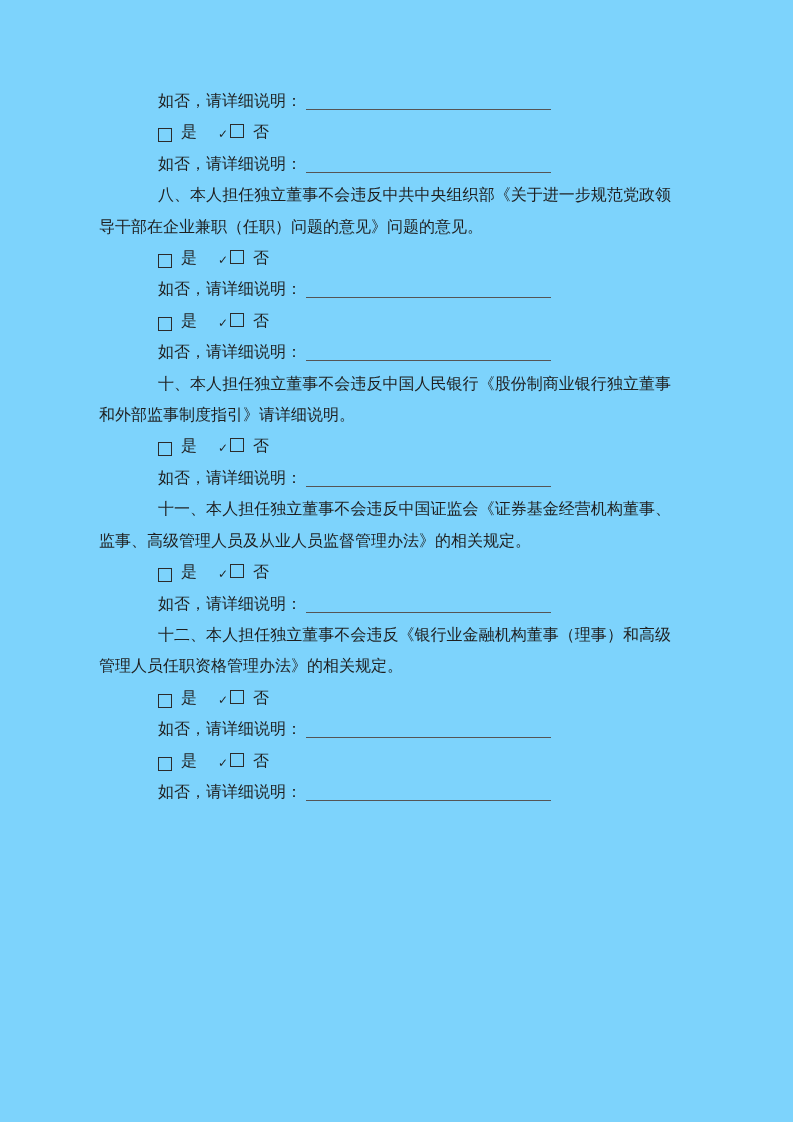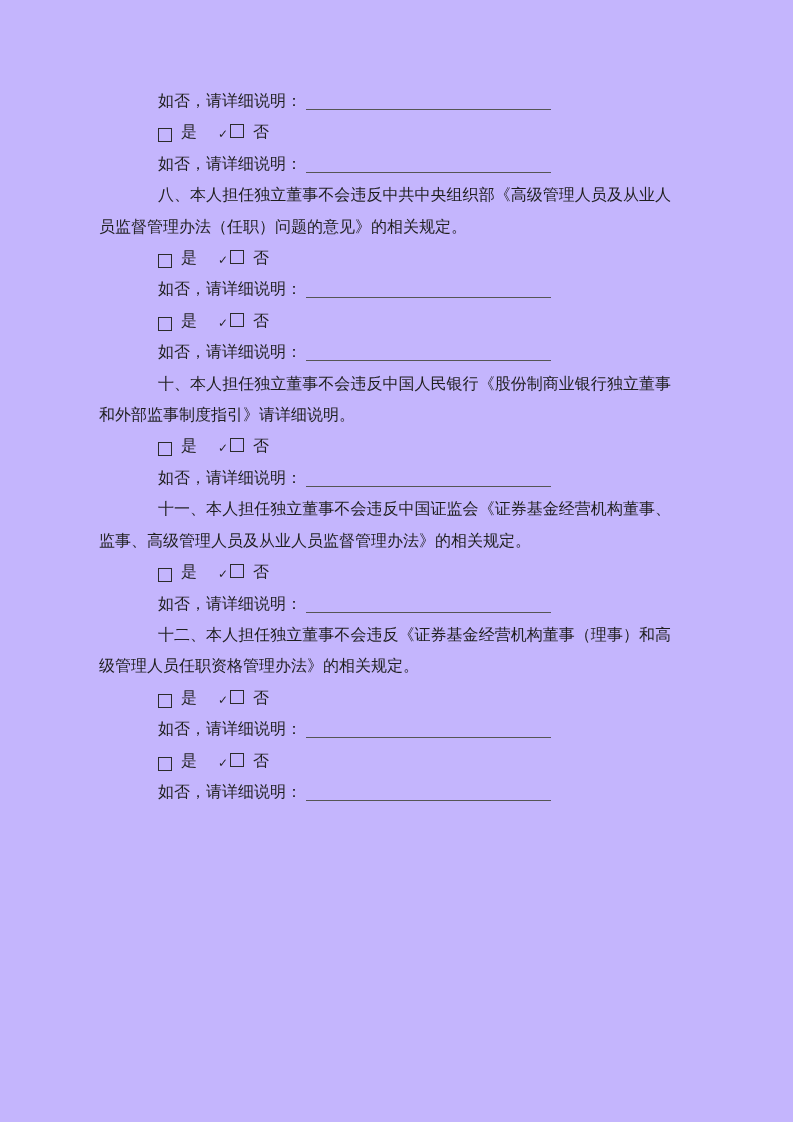--- a/index.html
+++ b/index.html
@@ -1,21 +1,21 @@
 <!DOCTYPE html>
 <html lang="zh"><head>
 <meta charset="utf-8">
 <style>
   html, body { margin: 0; padding: 0; background: #e8e8e8; }
   .page {
     position: relative;
     width: 793px;
     height: 1122px;
     margin: 0 auto;
-    background: #c4b5fd;
+    background: #7dd3fc;
     overflow: hidden;
     font-family: "Liberation Serif", "DejaVu Serif", serif;
     color: #1f1f1f;
   }
   .doc {
     box-sizing: border-box;
     padding: 85px 122px 0 99px;
     font-size: 16px;
     line-height: 31.4px;
   }
@@ -65,21 +65,21 @@
     <section>
       <p class="choices">
         <span class="cb checked">✓</span><span class="cb-label">是</span><span class="cb no"></span><span class="cb-label">否</span>
       </p>
       <p class="explain">
         <span>如否，请详细说明：</span><span class="fill-line"></span>
       </p>
     </section>
 
     <section>
-      <p class="statement">八、本人担任独立董事不会违反中共中央组织部《高级管理人员及从业人员监督管理办法（任职）问题的意见》的相关规定。</p>
+      <p class="statement">八、本人担任独立董事不会违反中共中央组织部《关于进一步规范党政领导干部在企业兼职（任职）问题的意见》问题的意见。</p>
       <p class="choices">
         <span class="cb checked">✓</span><span class="cb-label">是</span><span class="cb no"></span><span class="cb-label">否</span>
       </p>
       <p class="explain">
         <span>如否，请详细说明：</span><span class="fill-line"></span>
       </p>
     </section>
 
     <section>
       <p class="choices">
@@ -104,21 +104,21 @@
       <p class="statement">十一、本人担任独立董事不会违反中国证监会《证券基金经营机构董事、监事、高级管理人员及从业人员监督管理办法》的相关规定。</p>
       <p class="choices">
         <span class="cb checked">✓</span><span class="cb-label">是</span><span class="cb no"></span><span class="cb-label">否</span>
       </p>
       <p class="explain">
         <span>如否，请详细说明：</span><span class="fill-line"></span>
       </p>
     </section>
 
     <section>
-      <p class="statement">十二、本人担任独立董事不会违反《证券基金经营机构董事（理事）和高级管理人员任职资格管理办法》的相关规定。</p>
+      <p class="statement">十二、本人担任独立董事不会违反《银行业金融机构董事（理事）和高级管理人员任职资格管理办法》的相关规定。</p>
       <p class="choices">
         <span class="cb checked">✓</span><span class="cb-label">是</span><span class="cb no"></span><span class="cb-label">否</span>
       </p>
       <p class="explain">
         <span>如否，请详细说明：</span><span class="fill-line"></span>
       </p>
     </section>
 
     <section>
       <p class="choices">

